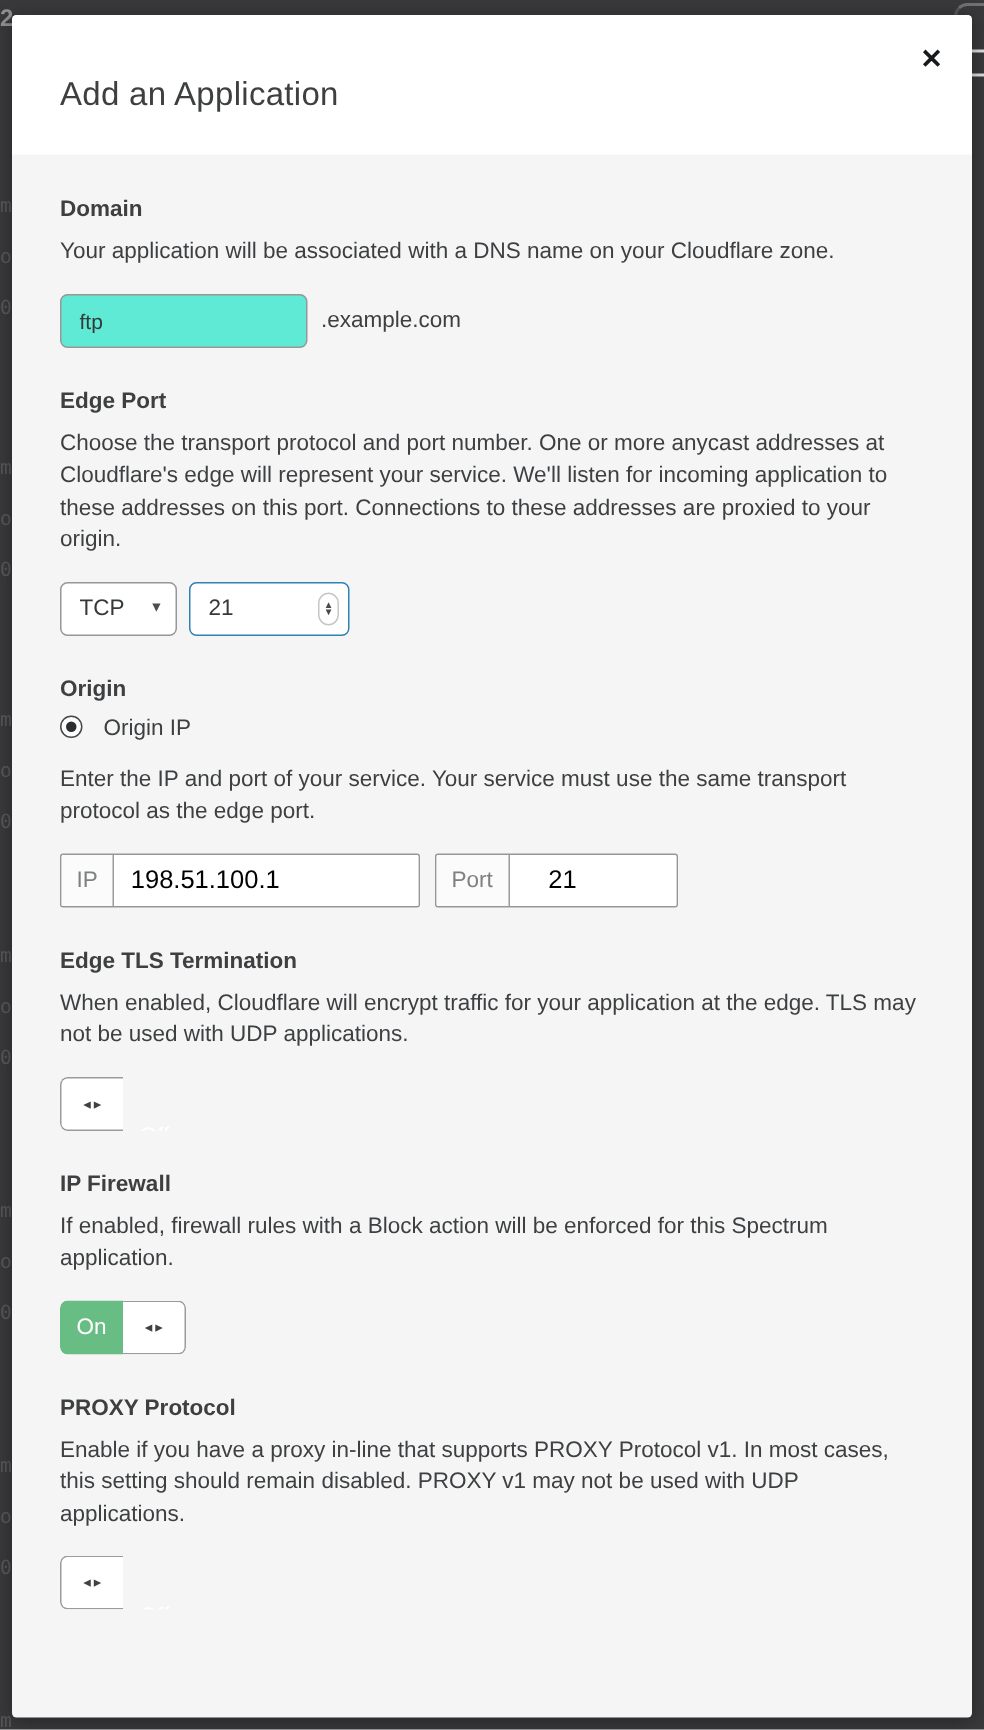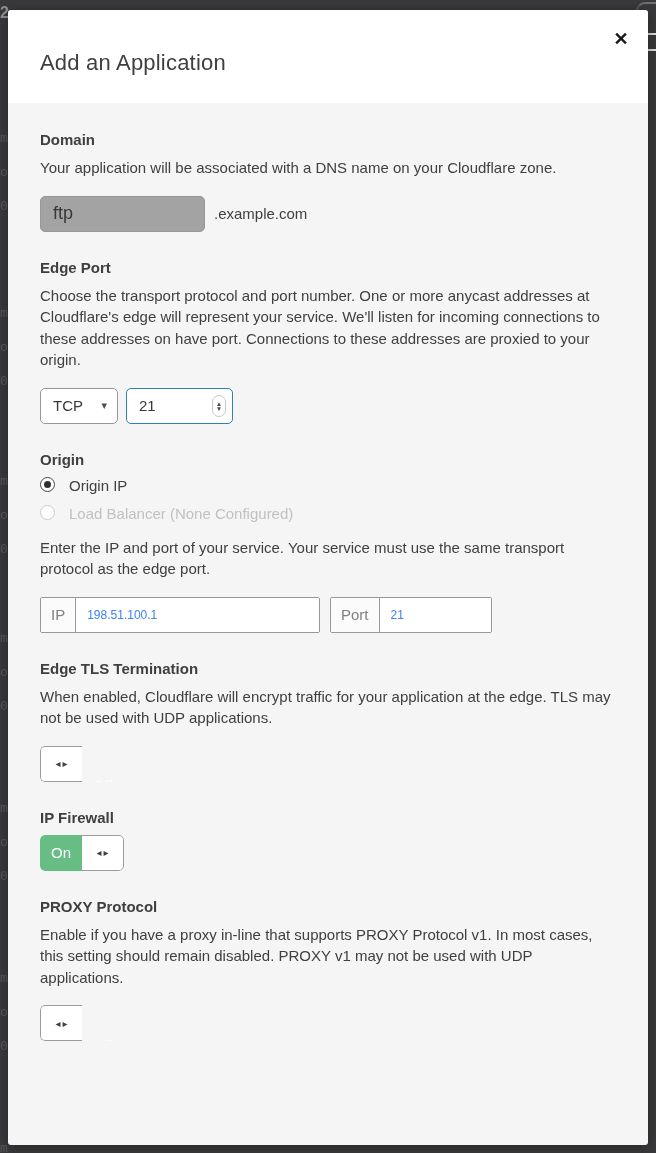--- a/index.html
+++ b/index.html
@@ -64,22 +64,22 @@
   }
   .section { margin-bottom:27px; }
   .section:last-of-type { margin-bottom:0; }
   .section-heading { margin:0 0 9px; font-size:15px; font-weight:700; color:#3d3f40; }
   .desc { margin:0 0 17px; line-height:21.5px; max-width:578px; color:#3d3f40; }
   .desc-tight { margin-bottom:13px; }
 
   .row { display:flex; align-items:center; }
 
   .text-input {
-    height:36px; border:1px solid #979797; border-radius:5px; background:#a3a3a3;
-    padding:0 12px; font-size:18px; color:#36393a;
+    height:36px; border:1px solid #979797; border-radius:5px; background:#5eead4;
+    padding:0 12px; font-size:14px; color:#36393a;
     font-family:"Liberation Sans",sans-serif; outline:none;
   }
   .domain-input { width:165px; }
   .suffix { margin-left:9px; color:#3d3f40; }
 
   .select-box {
     width:78px; height:36px; border:1px solid #979797; border-radius:5px;
     background:#fff; display:flex; align-items:center; justify-content:space-between;
     padding:0 10px 0 12px; cursor:pointer; color:#36393a;
   }
@@ -118,25 +118,25 @@
 
   .prefix-field {
     display:flex; height:36px; border:1px solid #979797; border-radius:2px;
     background:#fff; overflow:hidden;
   }
   .prefix {
     display:flex; align-items:center; padding:0 10px; color:#7e8182;
     background:#fbfbfb; border-right:1px solid #9b9b9b;
   }
   .prefix-field input {
-    border:none; outline:none; font-size:12px; color:#3b82f6; padding:0 11px;
+    border:none; outline:none; font-size:17px; color:#000000; padding:0 11px;
     flex:1; min-width:0; font-family:"Liberation Sans",sans-serif; background:#fff;
   }
-  .ip-field { width:280px; margin-right:10px; }
-  .portfield { width:162px; }
+  .ip-field { width:240px; margin-right:10px; }
+  .portfield { width:162px;gap:15px; }
 
   .toggle {
     display:flex; width:84px; height:36px; border-radius:5px; overflow:hidden;
     cursor:pointer;
   }
   .seg { width:42px; display:flex; align-items:center; justify-content:center; }
   .seg-arrows {
     background:#fff; border:1px solid #9b9b9b; color:#3f4142;
     font-size:10px; letter-spacing:2px; padding-left:2px;
   }
@@ -200,21 +200,21 @@
       <h3 class="section-heading">Domain</h3>
       <p class="desc">Your application will be associated with a DNS name on your Cloudflare zone.</p>
       <div class="row">
         <input class="text-input domain-input" type="text" value="ftp" style="">
         <span class="suffix">.example.com</span>
       </div>
     </div>
 
     <div class="section">
       <h3 class="section-heading">Edge Port</h3>
-      <p class="desc">Choose the transport protocol and port number. One or more anycast addresses at Cloudflare's edge will represent your service. We'll listen for incoming connections to these addresses on have port. Connections to these addresses are proxied to your origin.</p>
+      <p class="desc">Choose the transport protocol and port number. One or more anycast addresses at Cloudflare's edge will represent your service. We'll listen for incoming application to these addresses on this port. Connections to these addresses are proxied to your origin.</p>
       <div class="row">
         <div class="select-box">
           <span>TCP</span>
           <span class="select-caret">▾</span>
         </div>
         <div class="port-wrap">
           <input type="text" value="21" style="">
           <span class="stepper">
             <span>▲</span>
             <span>▼</span>
@@ -222,24 +222,20 @@
         </div>
       </div>
     </div>
 
     <div class="section">
       <h3 class="section-heading">Origin</h3>
       <div class="radio-group">
         <div class="radio-row">
           <span class="radio-circle checked"></span>
           <span class="radio-label">Origin IP</span>
-        </div>
-        <div class="radio-row disabled">
-          <span class="radio-circle"></span>
-          <span class="radio-label">Load Balancer (None Configured)</span>
         </div>
       </div>
       <p class="desc">Enter the IP and port of your service. Your service must use the same transport protocol as the edge port.</p>
       <div class="row">
         <div class="prefix-field ip-field">
           <span class="prefix">IP</span>
           <input type="text" value="198.51.100.1" style="">
         </div>
         <div class="prefix-field portfield">
           <span class="prefix">Port</span>
@@ -255,20 +251,21 @@
         <span class="seg seg-arrows left">
             <span>◂</span>
             <span>▸</span>
           </span>
         <span class="seg seg-state gray">Off</span>
       </div>
     </div>
 
     <div class="section">
       <h3 class="section-heading">IP Firewall</h3>
+      <p class="desc">If enabled, firewall rules with a Block action will be enforced for this Spectrum application.</p>
       <div class="toggle">
         <span class="seg seg-state green">On</span>
         <span class="seg seg-arrows right">
             <span>◂</span>
             <span>▸</span>
           </span>
       </div>
     </div>
 
     <div class="section">

